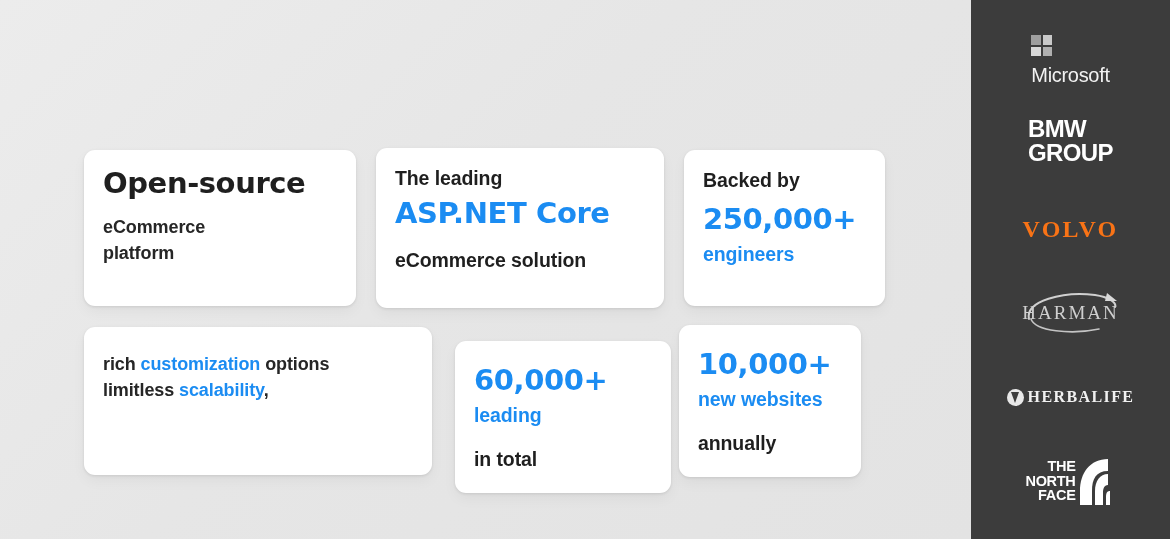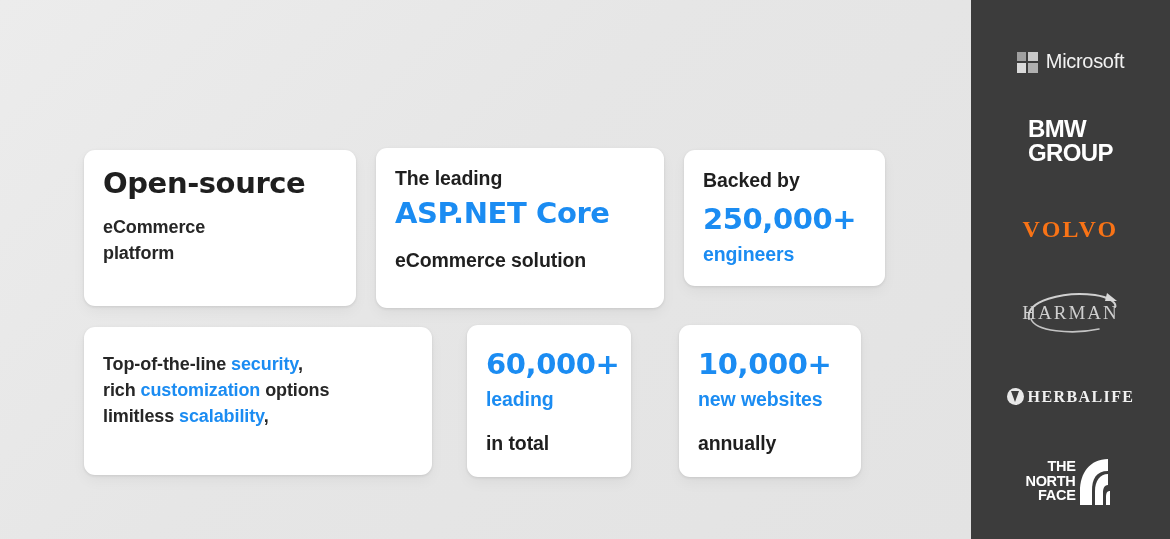--- a/index.html
+++ b/index.html
@@ -32,23 +32,23 @@
   
   .card {
     position:absolute;
     background:#ffffff;
     border-radius:11px;
     box-shadow:0 1px 3px rgba(0,0,0,0.10), 0 6px 14px rgba(0,0,0,0.045);
   }
 
   .c1 { left:84px;  top:150px; width:272px; height:156px; }
   .c2 { left:376px; top:148px; width:288px; height:160px; }
-  .c3 { left:684px; top:150px; width:201px; height:136px; }
+  .c3 { left:684px; top:150px; width:201px; height:156px; }
   .c4 { left:84px;  top:327px; width:348px; height:148px; }
-  .c5 { left:455px; top:325px; width:164px; height:152px;margin-left:12px; }
+  .c5 { left:455px; top:341px; width:216px; height:152px; }
   .c6 { left:679px; top:325px; width:182px; height:152px; }
 
   .card-inner { padding:18px 19px 0 19px; }
 
   .huge {
     font-size:29px;
     font-weight:bold;
     color:#1f1f1f;
     letter-spacing:-0.4px;
     line-height:1.1;
@@ -94,21 +94,21 @@
     display:flex; align-items:center; justify-content:center;
   }
   .s-ms   { top:44px;  height:34px; }
   .s-bmw  { top:115px; height:52px; }
   .s-vol  { top:212px; height:34px; }
   .s-har  { top:288px; height:48px; }
   .s-herb { top:382px; height:30px; }
   .s-tnf  { top:455px; height:52px; }
 
   
-  .ms-wrap { display:flex; align-items:flex-end; gap:8px; }
+  .ms-wrap { display:flex; align-items:flex-start; gap:8px;flex-direction:column; }
   .ms-grid {
     width:21px; height:21px;
     display:grid; grid-template-columns:1fr 1fr; grid-template-rows:1fr 1fr;
     gap:2px;
   }
   .ms-grid i { display:block; background:#9a9a9a; }
   .ms-grid i:nth-child(1){ background:#9f9f9f; }
   .ms-grid i:nth-child(2){ background:#c9c9c9; }
   .ms-grid i:nth-child(3){ background:#d9d9d9; }
   .ms-grid i:nth-child(4){ background:#b0b0b0; }
@@ -144,21 +144,21 @@
   .harman-text {
     position:absolute; left:0; top:13px; width:120px;
     text-align:center;
     color:#cfcfcf;
     font-size:19px;
     letter-spacing:2px;
     font-family:"Liberation Serif", serif;
   }
 
   
-  .herb-wrap { display:flex; align-items:flex-start; gap:4px; }
+  .herb-wrap { display:flex; align-items:flex-end; gap:4px; }
   .herb-badge {
     width:17px; height:17px; border-radius:50%;
     background:#e8e8e8;
     position:relative;
   }
   .herb-badge::after {
     content:""; position:absolute;
     left:50%; top:3px; transform:translateX(-50%);
     width:0; height:0;
     border-left:4px solid transparent;
@@ -218,21 +218,20 @@
         <div class="sp-10"></div>
         <div class="huge blue">250,000+</div>
         <div class="sp-6"></div>
         <div class="mid blue">engineers</div>
       </div>
     </div>
 
     <div class="card c4 multiline">
       <div class="card-inner">
         <div class="sp-6"></div>
-        <div class="sm"><span style="display:inline">Top-of-the-line </span><span class="kw" style="display:inline">security</span><span style="display:inline">,</span></div>
         <div class="sm"><span style="display:inline">rich </span><span class="kw" style="display:inline">customization</span><span style="display:inline"> options</span></div>
         <div class="sm"><span style="display:inline">limitless </span><span class="kw" style="display:inline">scalability</span><span style="display:inline">,</span></div>
       </div>
     </div>
 
     <div class="card c5">
       <div class="card-inner">
         <div class="sp-6"></div>
         <div class="huge blue">60,000+</div>
         <div class="sp-6"></div>

